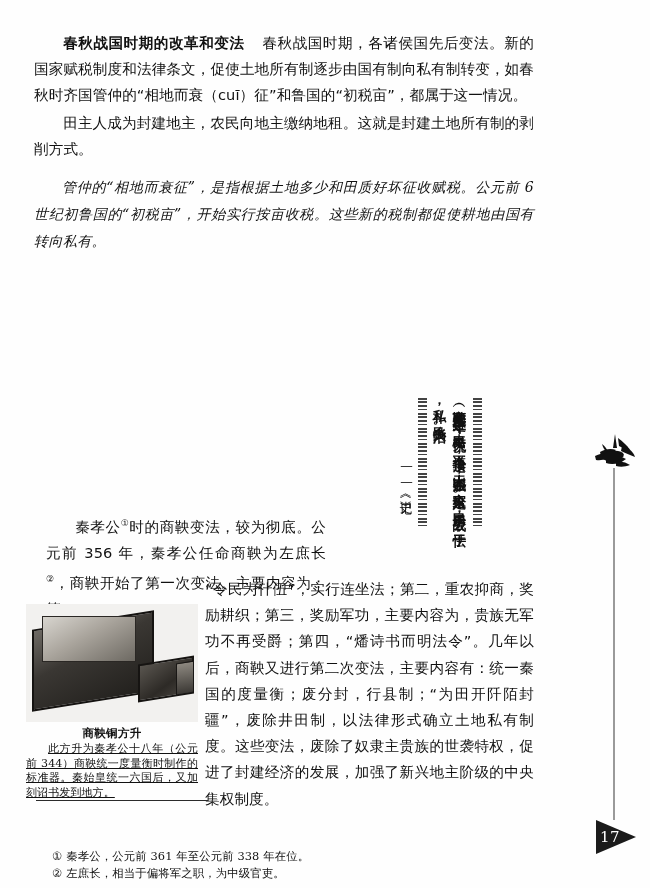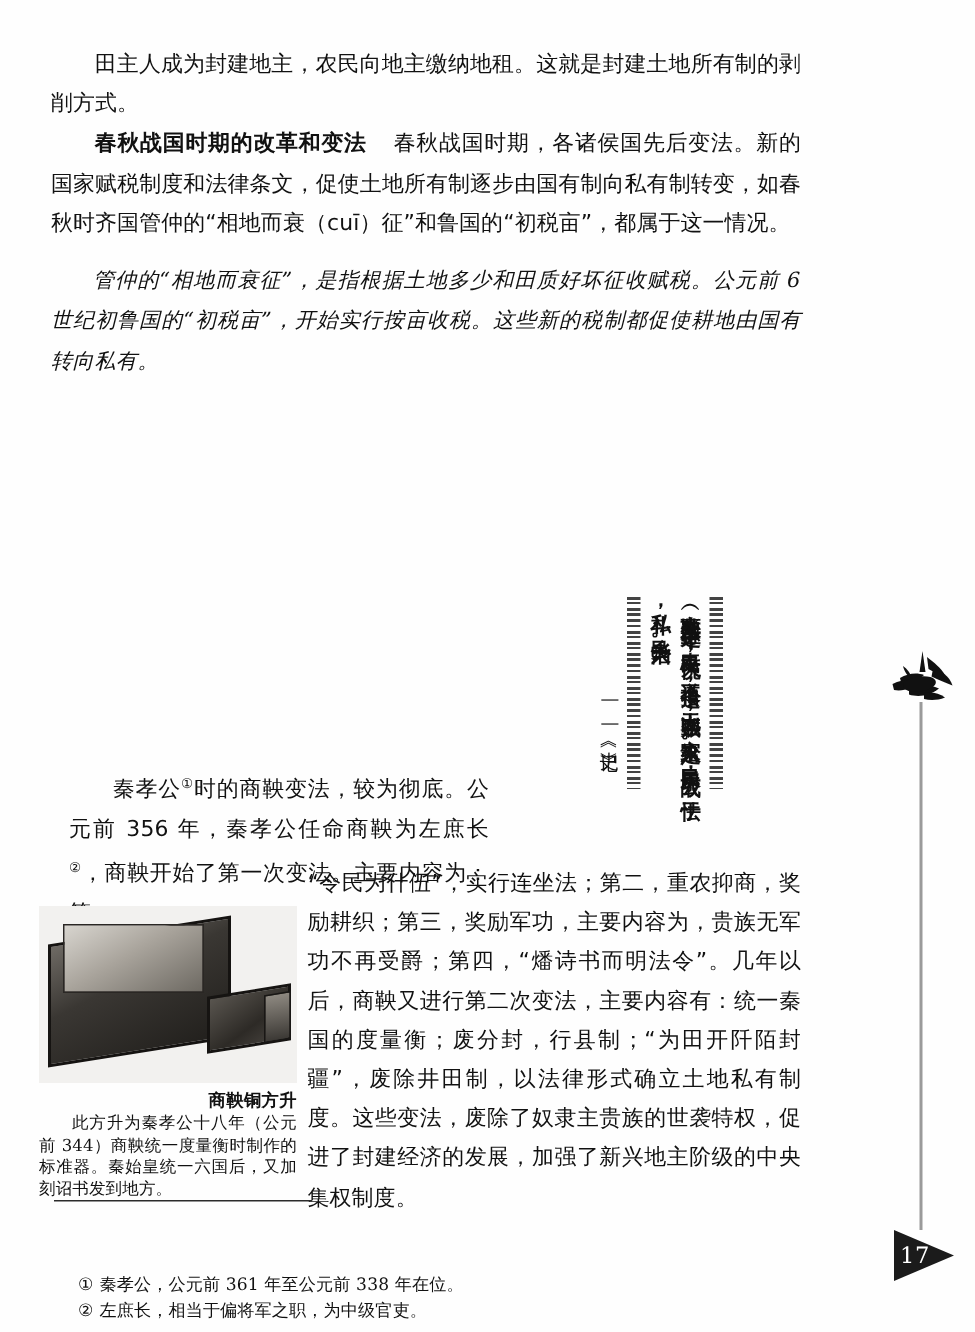--- a/index.html
+++ b/index.html
@@ -153,35 +153,36 @@
   }
   .vessel-handle-end {
     position: absolute;
     left: 150px; top: 58px;
     width: 16px; height: 30px;
     background: linear-gradient(180deg,#8d8880 0%,#3c3935 100%);
     transform: skewY(-9deg);
     border: 1px solid #191715;
   }
   .fig-title {
-    text-align: right;
+    text-align: center;
     font-size: 11.5px;
     font-weight: bold;
     margin-top: 4px;
     letter-spacing: .3px;
     font-family: "DejaVu Serif", "Liberation Serif", serif;
   }
   .fig-caption {
     font-size: 11px;
     line-height: 14.5px;
     text-align: justify;
     text-indent: 2em;
     margin-top: 1px;
     font-family: "DejaVu Serif", "Liberation Serif", serif;
     letter-spacing: 0.1px;
+    text-decoration: underline;
   }
 
   
   .side-col {
     position: absolute;
     left: 205px;
     top: 576px;
     width: 329px;
     font-size: 14.6px;
     line-height: 26.2px;
@@ -271,23 +272,23 @@
     letter-spacing: .5px;
   }
 </style>
 </head>
 <body>
 
 <div class="page">
 
   <div class="body-col">
 
+    <p class="para"><span class="lead">春秋战国时期的改革和变法</span><span class="lead-gap"></span><span>春秋战国时期，各诸侯国先后变法。新的国家赋税制度和法律条文，促使土地所有制逐步由国有制向私有制转变，如春秋时齐国管仲的“相地而衰（cuī）征”和鲁国的“初税亩”，都属于这一情况。</span></p>
+
     <p class="para">田主人成为封建地主，农民向地主缴纳地租。这就是封建土地所有制的剥削方式。</p>
-
-    <p class="para"><span class="lead">春秋战国时期的改革和变法</span><span class="lead-gap"></span><span>春秋战国时期，各诸侯国先后变法。新的国家赋税制度和法律条文，促使土地所有制逐步由国有制向私有制转变，如春秋时齐国管仲的“相地而衰（cuī）征”和鲁国的“初税亩”，都属于这一情况。</span></p>
 
     <div class="gap-sm"></div>
 
     <p class="kai">管仲的“相地而衰征”，是指根据土地多少和田质好坏征收赋税。公元前 6 世纪初鲁国的“初税亩”，开始实行按亩收税。这些新的税制都促使耕地由国有转向私有。</p>
 
     <div class="gap-md"></div>
 
 
     <div class="gap-md"></div>
 

